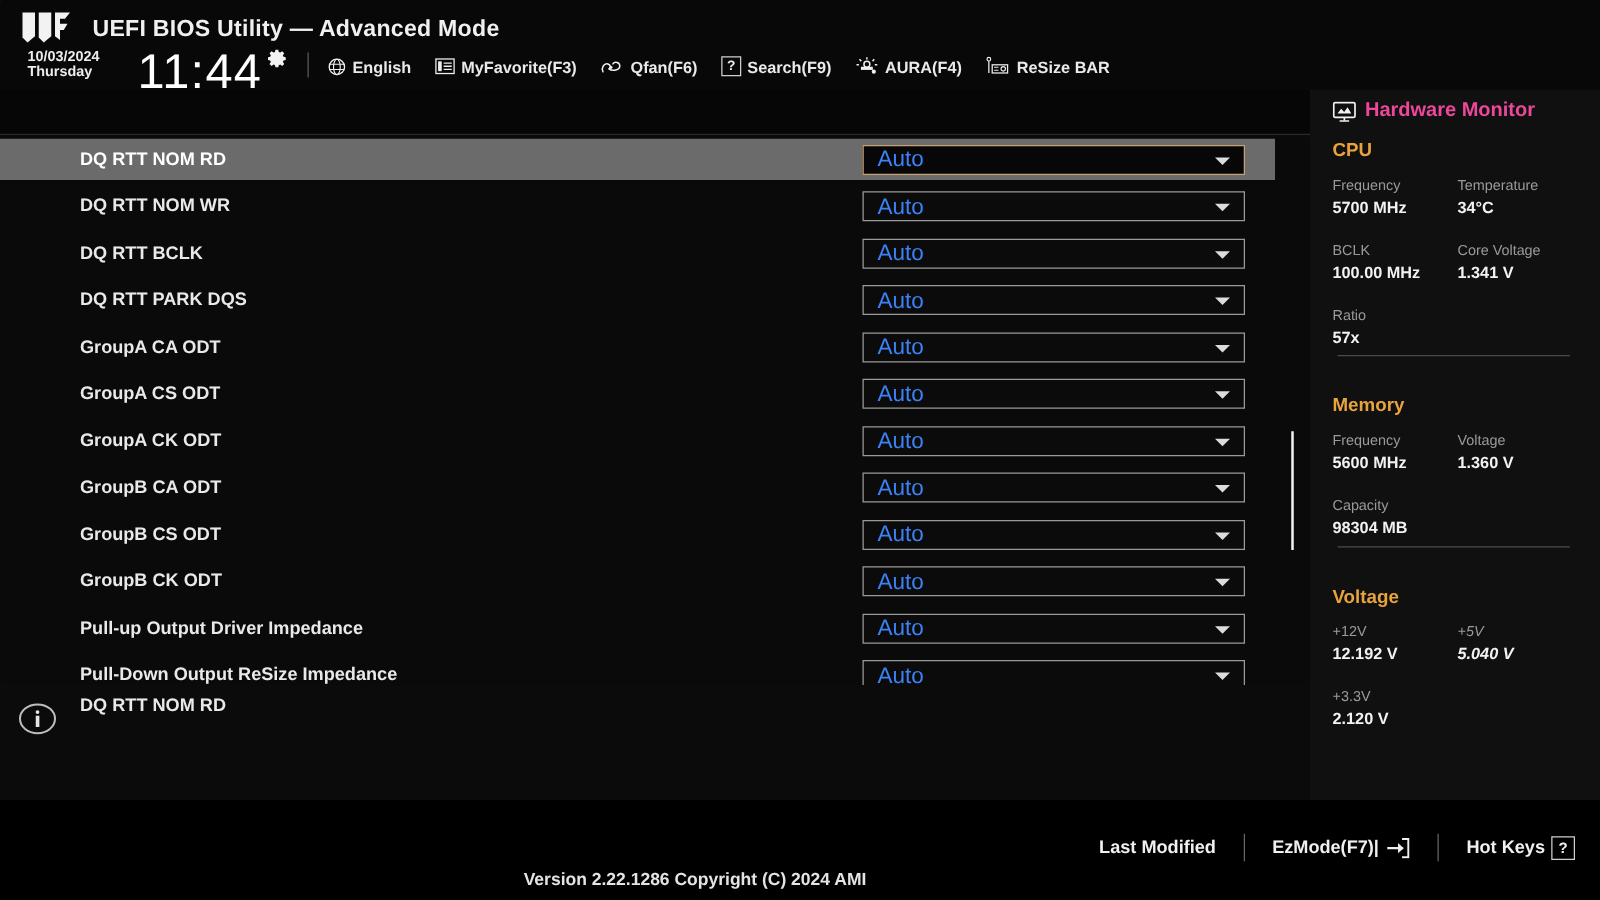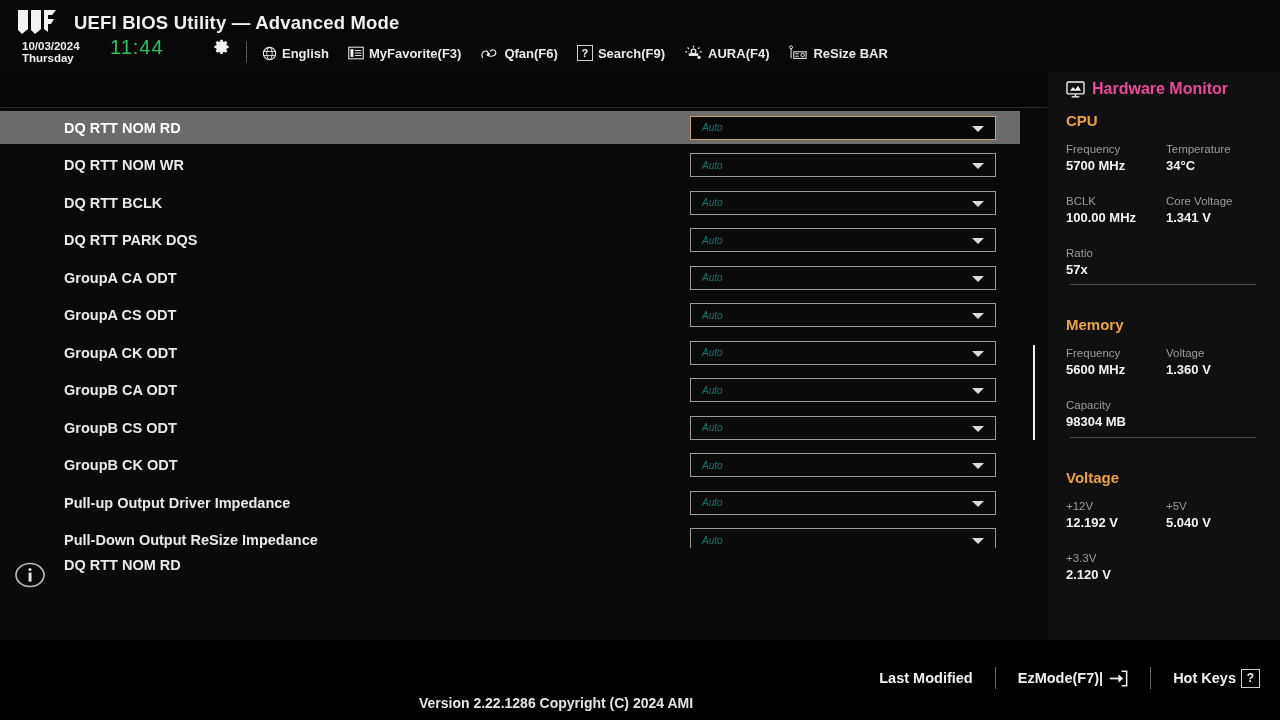--- a/index.html
+++ b/index.html
@@ -26,21 +26,21 @@
   .hdr-tex {
     position:absolute; inset:0;
     background:
       linear-gradient(118deg, rgba(255,255,255,.030) 0 1px, transparent 1px 120px),
       linear-gradient(-122deg, rgba(255,255,255,.022) 0 1px, transparent 1px 175px);
   }
   .logo { position:absolute; left:16px; top:9px; width:46px; height:27px; }
   .title { position:absolute; left:74px; top:12px; font-size:18.5px; font-weight:bold; color:#f0f0f0; letter-spacing:.2px; }
 
   .dt { position:absolute; left:22px; top:40px; font-size:11.5px; font-weight:bold; line-height:12.4px; color:#ededed; }
-  .clock { position:absolute; left:110px; top:36px; font-size:20px; font-weight:normal; color:#22c55e; letter-spacing:1px; }
+  .clock { position:absolute; left:110px; top:36px; font-size:39px; font-weight:normal; color:#ffffff; letter-spacing:1px; }
   .gear { position:absolute; left:213px; top:39px; }
   .hdr-sep { position:absolute; left:246px; top:42px; width:1px; height:20px; background:#5a5a5a; }
 
   .hitems { position:absolute; left:262px; top:41px; height:24px; display:flex; align-items:center; gap:19px; }
   .hitem { display:flex; align-items:center; gap:5px; font-size:13px; font-weight:bold; color:#eaeaea; cursor:pointer; white-space:nowrap; }
   .hitem svg { display:block; }
 
   
   .nav { position:absolute; left:0; top:72px; width:1048px; height:36px; background:#0c0c0c; overflow:hidden; }
   .nav-tex { position:absolute; inset:0; background:linear-gradient(120deg, rgba(255,255,255,.028) 0 1px, transparent 1px 140px); }
@@ -60,21 +60,21 @@
   .row { position:absolute; left:0; width:1020px; height:33px; display:flex; align-items:center; }
   .row.sel { background:#6b6b6b; }
   .row-label { position:absolute; left:64px; font-size:14.5px; font-weight:bold; color:#e9e9e9; white-space:nowrap; }
   .row.sel .row-label { color:#fff; }
   .dd {
     position:absolute; left:690px; width:306px; height:24px;
     background:#0b0b0b; border:1px solid #9a9a9a;
     display:flex; align-items:center;
   }
   .row.sel .dd { background:#070707; border-color:#c9a273; }
-  .dd-val { margin-left:11px; font-size:10px; color:#0f766e;font-style:italic; }
+  .dd-val { margin-left:11px; font-size:18px; color:#3b82f6; }
   .dd-arrow { position:absolute; right:11px; top:9px; width:0; height:0;
     border-left:6px solid transparent; border-right:6px solid transparent; border-top:6px solid #dcdcdc; }
 
   .scroll-track { position:absolute; left:1033px; top:108px; width:2px; height:440px; background:transparent; }
   .scroll-thumb { position:absolute; left:1033px; top:345px; width:2px; height:95px; background:#f2f2f2; }
 
   
   .help { position:absolute; left:0; top:548px; width:1048px; height:92px; background:#0b0b0b; overflow:hidden; }
   .help-tex { position:absolute; inset:0; background:linear-gradient(120deg, rgba(255,255,255,.018) 0 1px, transparent 1px 240px); }
   .help-icon { position:absolute; left:15px; top:560px; }
@@ -350,21 +350,21 @@
         <div class="hwm-cell" style="left: 18px; top: 325px;">
           <div class="hwm-k">Capacity</div>
           <div class="hwm-v">98304 MB</div>
         </div>
         <div class="hwm-div" style="top: 365px;"></div>
         <div class="hwm-sec" style="top: 397px;">Voltage</div>
         <div class="hwm-cell" style="left: 18px; top: 426px;">
           <div class="hwm-k">+12V</div>
           <div class="hwm-v">12.192 V</div>
         </div>
-        <div class="hwm-cell" style="left: 118px; top: 426px;">
+        <div class="hwm-cell" style="left: 118px; top: 426px; font-style: italic;">
           <div class="hwm-k">+5V</div>
           <div class="hwm-v">5.040 V</div>
         </div>
         <div class="hwm-cell" style="left: 18px; top: 478px;">
           <div class="hwm-k">+3.3V</div>
           <div class="hwm-v">2.120 V</div>
         </div>
       </div>
   </div>
 

